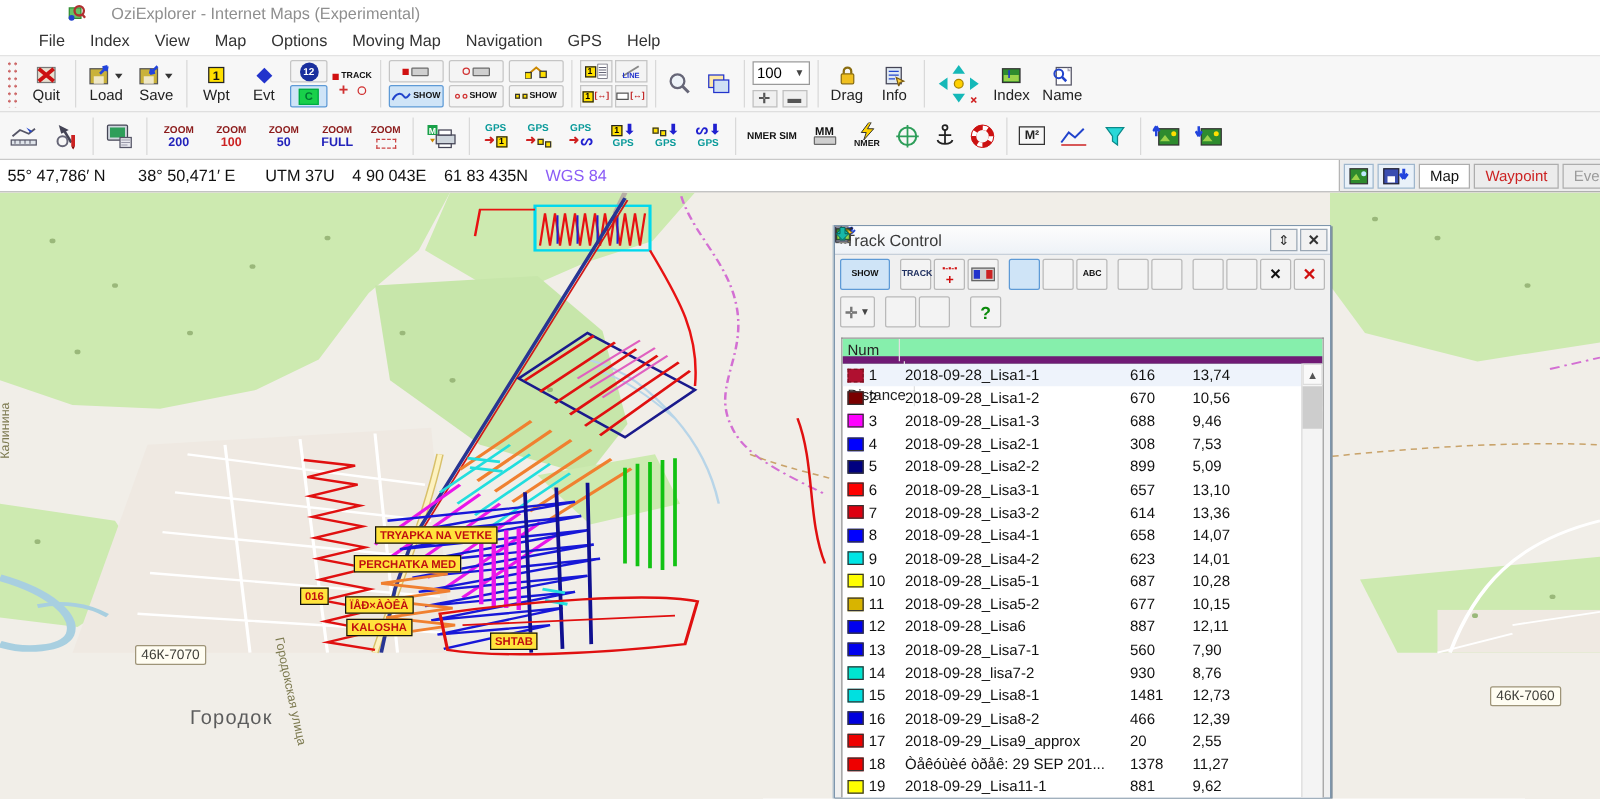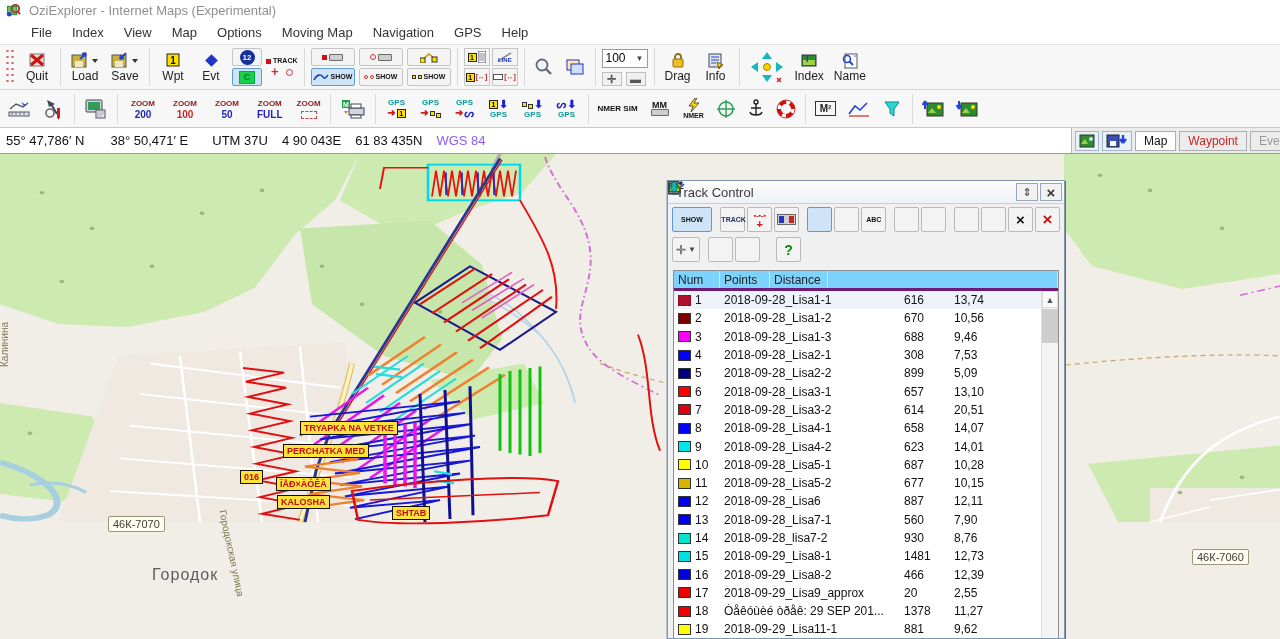--- a/index.html
+++ b/index.html
@@ -1,18 +1,18 @@
 <!DOCTYPE html>
 <html><head>
 <meta charset="utf-8">
 <style>
   * { box-sizing: border-box; margin:0; padding:0; }
   html,body { width:1280px; height:639px; overflow:hidden; background:#fff;
     font-family:"Liberation Sans", sans-serif; -webkit-font-smoothing:antialiased; }
-  .titlebar { height:20px; background:#fff; display:flex; align-items:center; padding-left:6px; gap:8px; }
+  .titlebar { height:20px; background:#fff; display:flex; align-items:center; padding-left:6px; gap:20px;margin-left:48px; }
   .titlebar .apptitle { font-size:13px; color:#8f8f8f; }
   .menubar { height:24px; background:#fff; display:flex; align-items:center; padding-left:22px; gap:2px; }
   .menu-item { font-size:13px; color:#333; padding:3px 9px; cursor:default; }
 
   
   .tb1 { height:46px; background:#f7f7f7; border-top:1px solid #e3e3e3; border-bottom:1px solid #d7d7d7;
          display:flex; align-items:center; padding:1px 2px; }
   .tb2 { height:38px; background:#f7f7f7; border-bottom:1px solid #c9c9c9;
          display:flex; align-items:center; padding:1px 2px; }
   .grip { width:10px; height:38px; margin:0 3px;
@@ -86,22 +86,22 @@
   .dtool { display:flex; align-items:center; padding:3px 4px 2px 4px; gap:2px; }
   .dtb { height:25px; min-width:25px; border:1px solid #b9b9b9; background:#f3f3f3; border-radius:2px;
          display:flex; align-items:center; justify-content:center; gap:2px; padding:0 3px; }
   .dtb.pressed { background:#cfe4f7; border-color:#5e9ad6; }
   .dsep { width:7px; }
   .x1 { font-size:15px; font-weight:bold; color:#111; line-height:14px; }
   .x2 { font-size:17px; font-weight:bold; color:#d01010; line-height:14px; }
   .qm { font-size:14px; font-weight:bold; color:#0a8a0a; }
   .table { position:absolute; left:5px; right:5px; top:89px; bottom:0; background:#fff;
            border:1px solid #8f8f8f; border-bottom:none; overflow:hidden; }
-  .thead { display:flex; height:20px; background:#7dd3fc; border-bottom:3px solid #701a75; font-size:12px;
-           color:#222; }
+  .thead { display:flex; height:20px; background:#86efac; border-bottom:6px solid #701a75; font-size:12px;
+           color:#222;flex-direction:column; }
   .thead > div { border-right:1px solid #e0e0e0; padding:2px 4px; }
   .c-num { width:46px; flex:none; display:flex; align-items:center; gap:4px; }
   .c-desc { width:180px; flex:none; }
   .c-pts { width:50px; flex:none; }
   .c-dst { width:58px; flex:none; }
   .c-fill { flex:1; }
   .tbody { position:absolute; top:20px; left:0; right:17px; bottom:0; overflow:hidden; }
   .trow { display:flex; height:18.3px; font-size:12px; color:#111; align-items:center; }
   .trow.sel { background:#eef3fb; }
   .trow > div { padding:0 4px; white-space:nowrap; overflow:hidden; }
@@ -821,21 +821,21 @@
             <div class="c-fill"></div>
           </div>
 
           <div class="trow">
             <div class="c-num">
               <span class="swatch" style="background: rgb(221, 0, 16);"></span>
               <span>7</span>
             </div>
             <div class="c-desc">2018-09-28_Lisa3-2</div>
             <div class="c-pts">614</div>
-            <div class="c-dst">20,51</div>
+            <div class="c-dst">13,36</div>
             <div class="c-fill"></div>
           </div>
 
           <div class="trow">
             <div class="c-num">
               <span class="swatch" style="background: rgb(0, 0, 255);"></span>
               <span>8</span>
             </div>
             <div class="c-desc">2018-09-28_Lisa4-1</div>
             <div class="c-pts">658</div>

